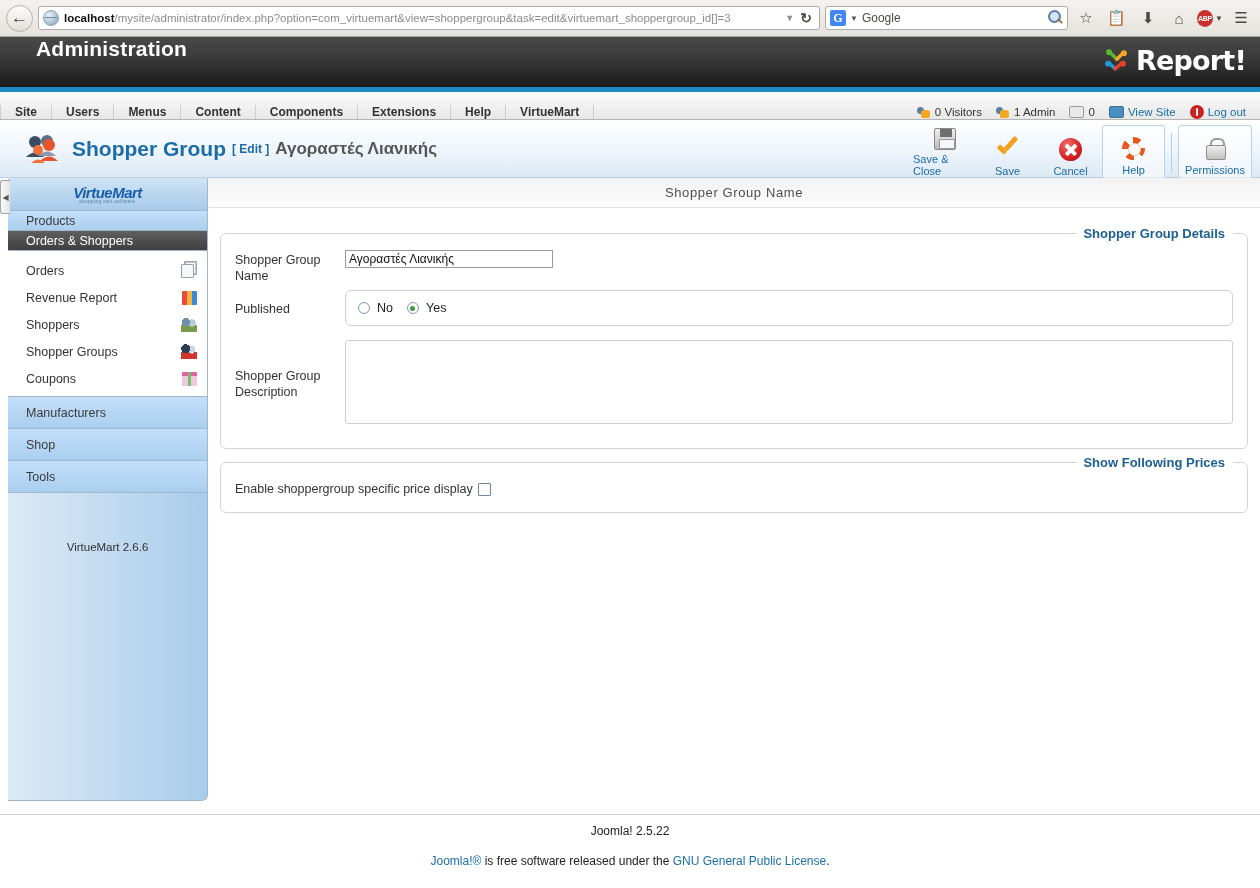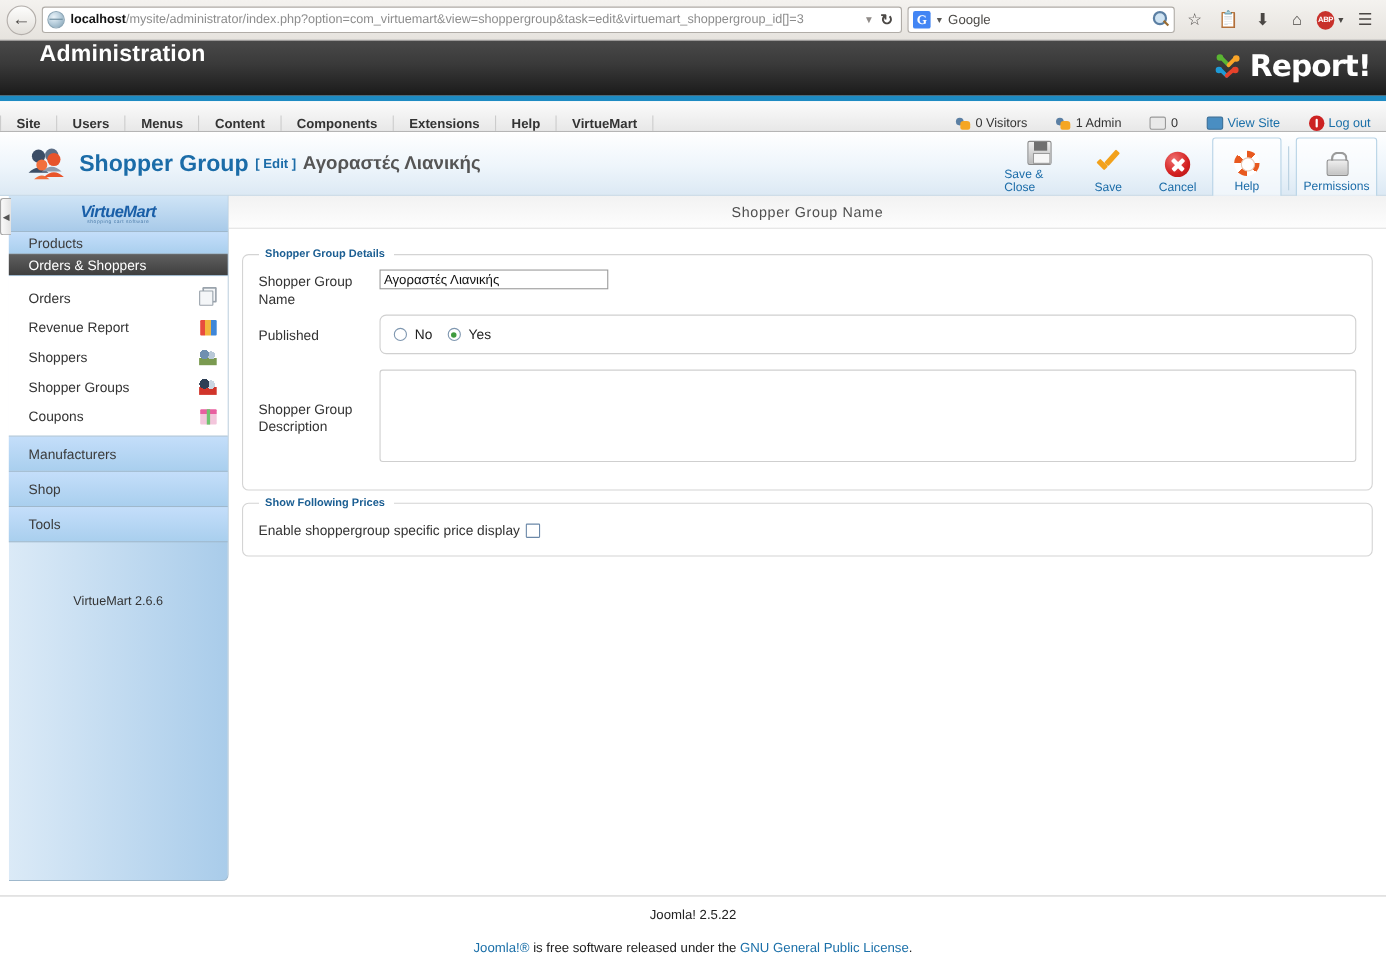--- a/index.html
+++ b/index.html
@@ -127,21 +127,21 @@
   }
   .menu-item {
     padding: 0 14px; display: flex; align-items: center;
     font-size: 12px; font-weight: bold; color: #333;
     border-right: 1px solid #cccccc;
     cursor: pointer;
   }
   .menu-item:first-child { border-left: 1px solid #cccccc; }
   #menubar-right {
     margin-left: auto; display: flex; align-items: center;
-    gap: 26px; padding-right: 14px; font-size: 11.5px; color: #333;
+    gap: 14px; padding-right: 14px; font-size: 11.5px; color: #333;
   }
   .mb-stat { display: flex; align-items: center; gap: 4px; }
   .mb-link { color: #1a6fa8; cursor: pointer; }
   .ico-people {
     width: 14px; height: 13px; position: relative; flex:none;
   }
   .ico-people:before {
     content:""; position:absolute; left:0; top:1px; width:7px; height:7px;
     border-radius:50%; background:#5b7fa3;
   }
@@ -365,22 +365,23 @@
     border-bottom: 1px solid #e2e2e2;
     display: flex; align-items: center; justify-content: center;
     font-size: 13px; color: #4f4f4f; letter-spacing: 0.6px;
   }
   #form-area { padding: 18px 12px 0 12px; }
   fieldset.panel {
     border: 1px solid #d4d4d4; border-radius: 6px;
     margin: 0 0 6px 0; padding: 8px 14px 14px 14px;
   }
   fieldset.panel legend {
-    font-size: 10px; font-weight: bold; color: #1b5e92;
+    font-size: 13px; font-weight: bold; color: #1b5e92;
     padding: 0 8px 0 6px;
+    text-align: right;
   }
   .frow { display: flex; align-items: flex-start; margin-bottom: 6px; }
   .flabel {
     width: 110px; flex: none; font-size: 12.5px; color: #333;
     line-height: 16px; padding-top: 3px;
   }
   .fctrl { flex: 1 1 auto; min-width: 0; }
   input.text-field {
     width: 208px; height: 18px; font-size: 12px;
     border: 1px solid #9b9b9b; padding: 1px 3px;

